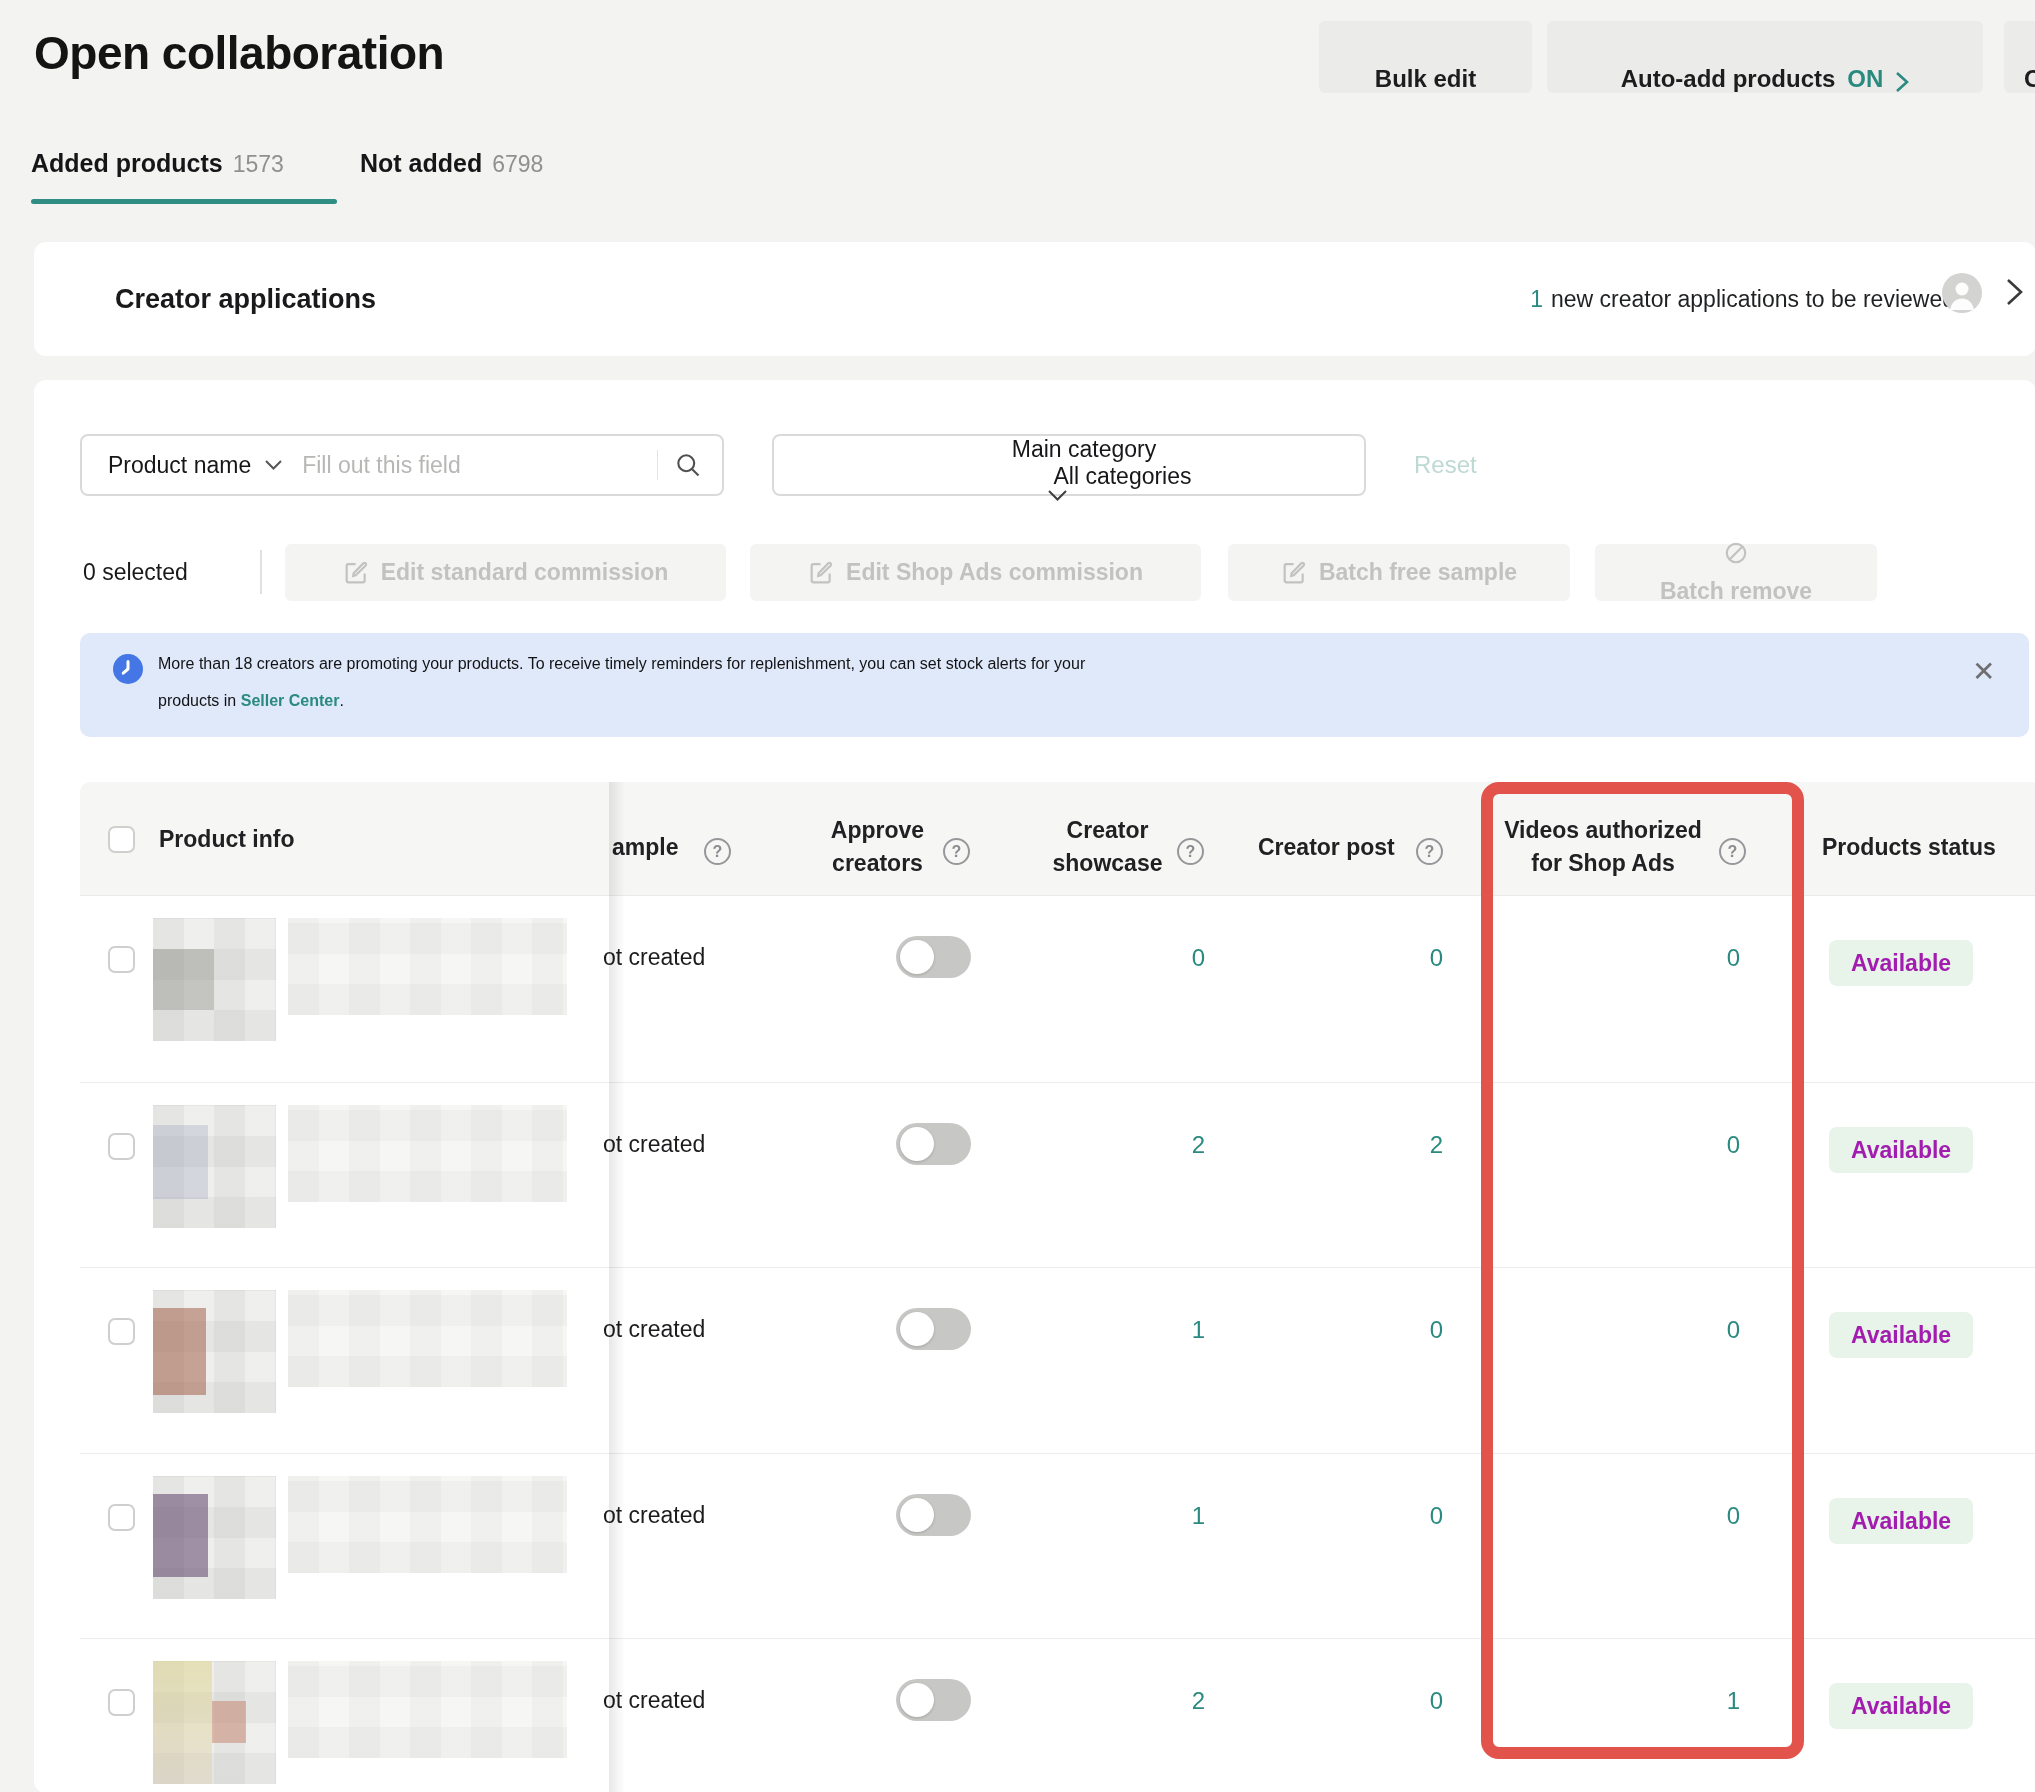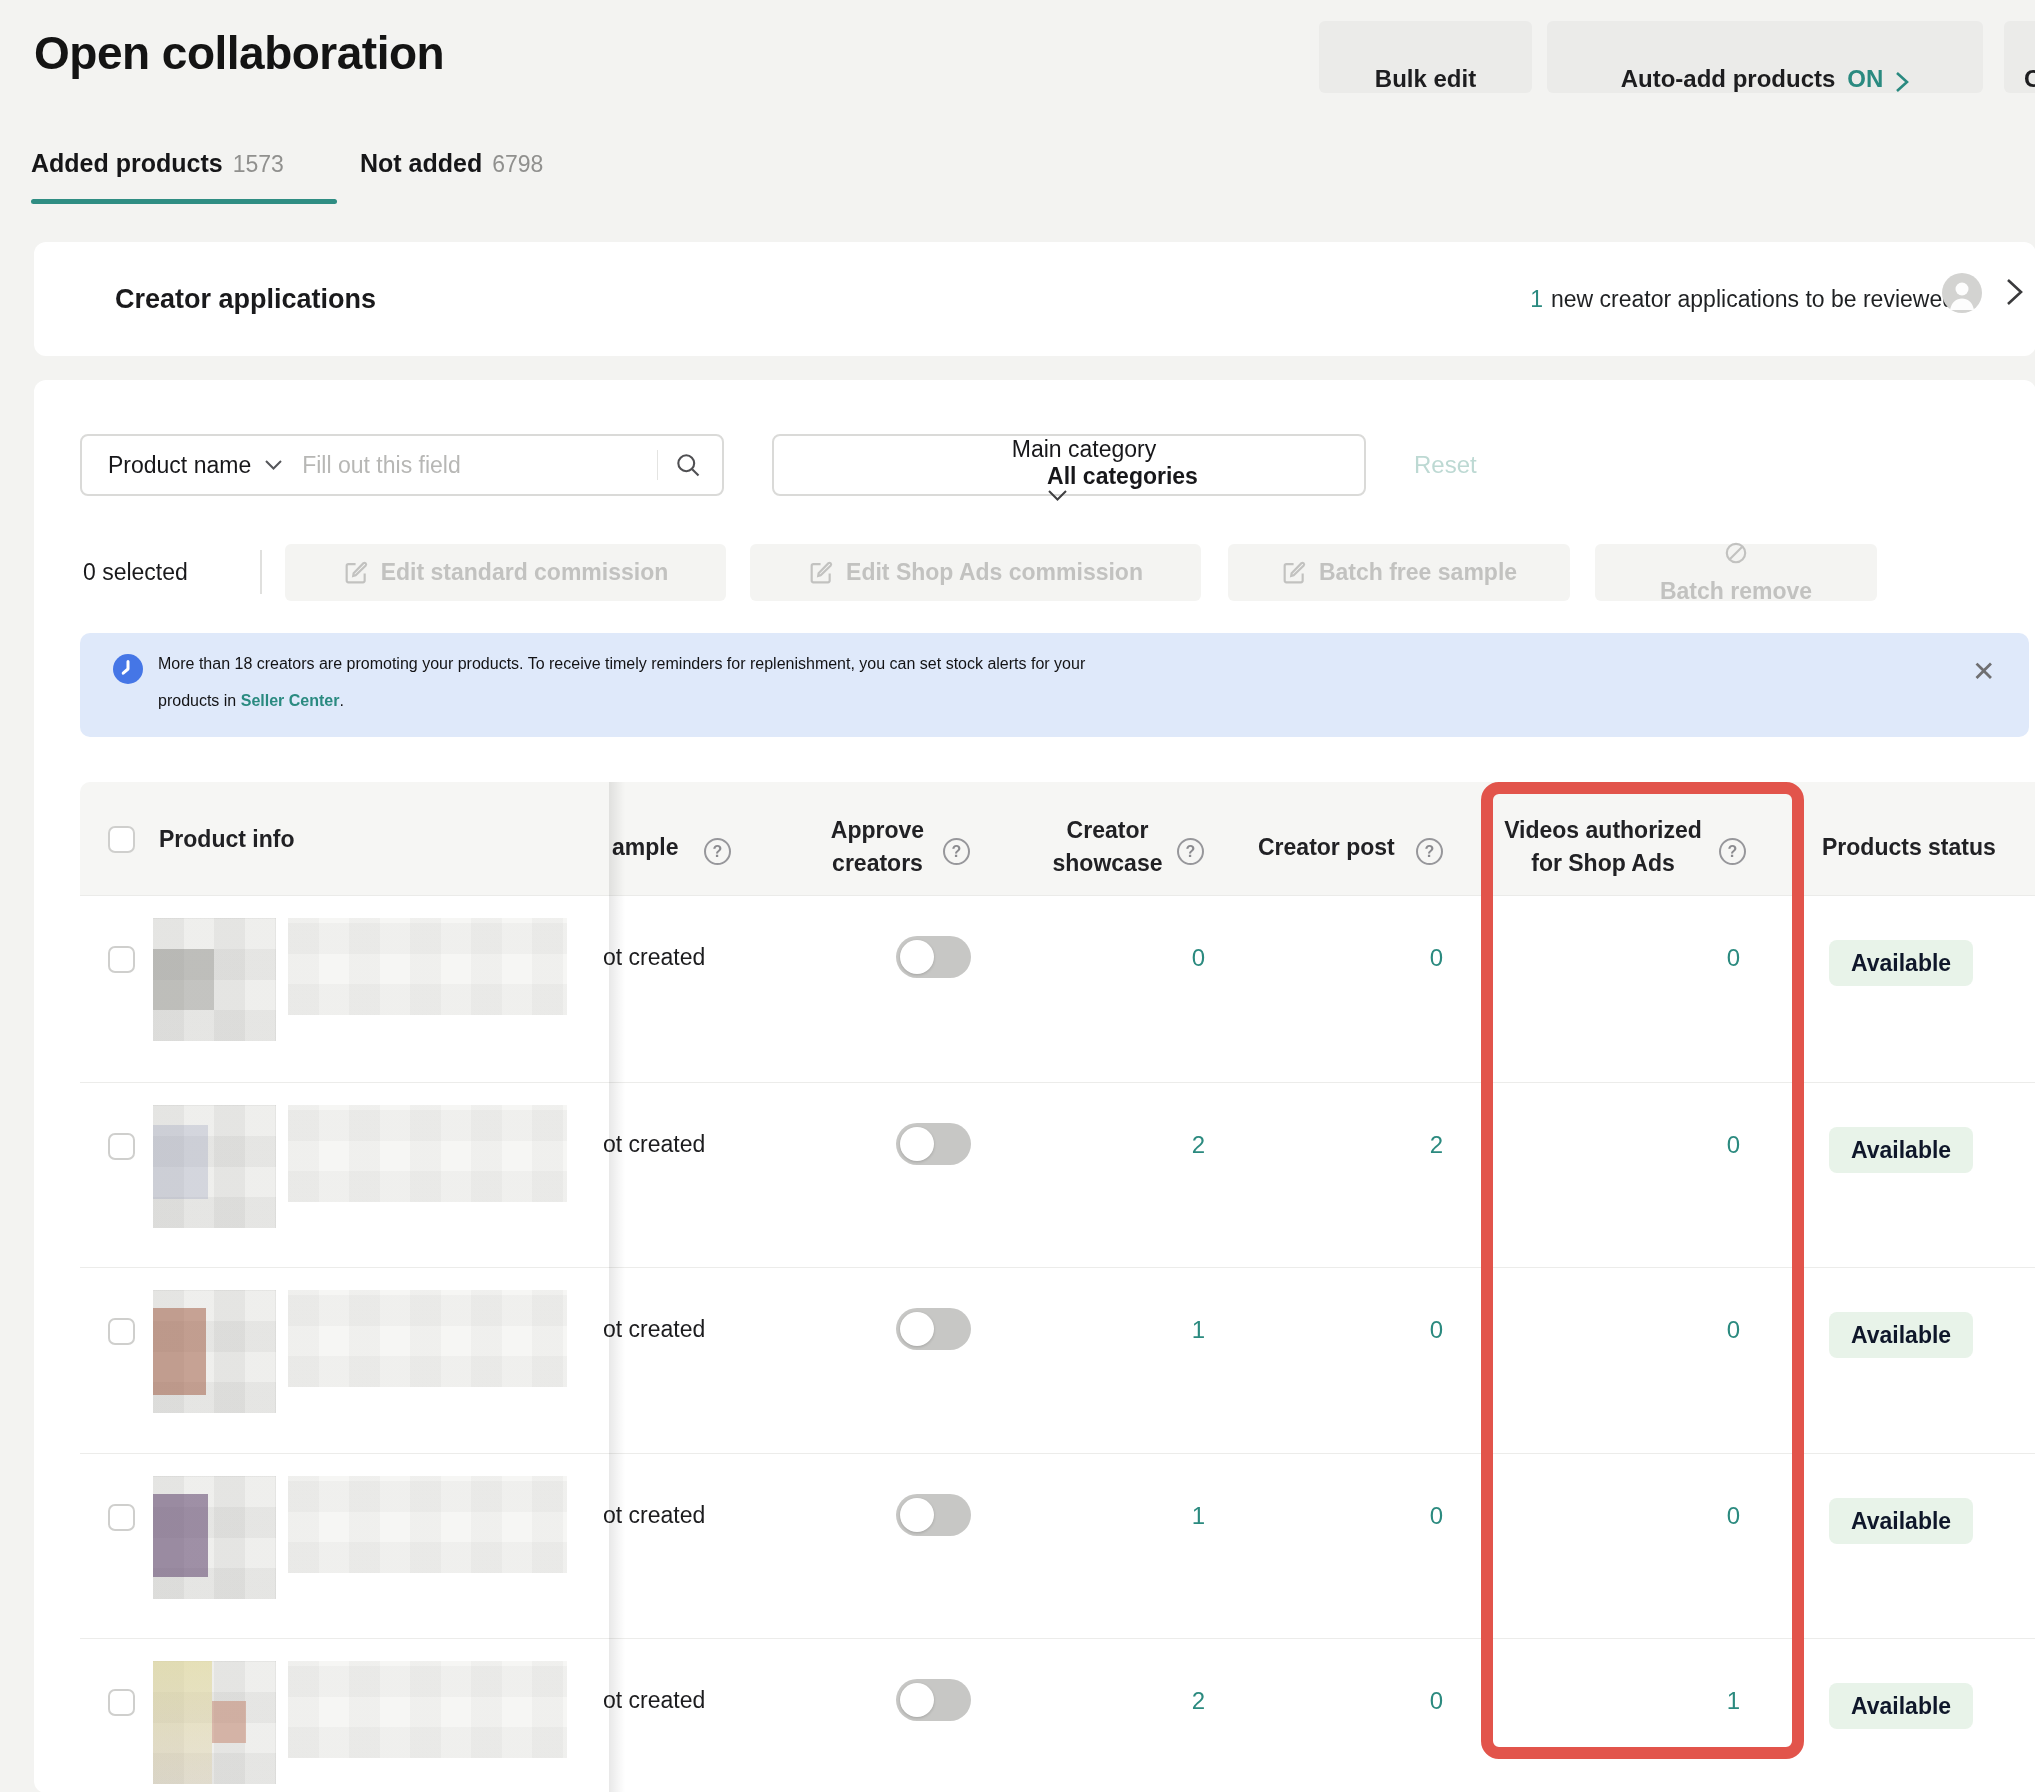--- a/index.html
+++ b/index.html
@@ -38,21 +38,21 @@
   .fb1 { left:80px; width:644px; }
   .fb2 { left:772px; width:594px;flex-direction:column; }
   .ftext { font-size:23px; color:#17171a; }
   .fb1 .ftext { margin-left:26px; }
   .fb1 .chev { margin-left:14px; }
   .search-input { flex:1; margin-left:20px; border:none; outline:none; background:transparent; font-size:23px; color:#1c1c1e; font-family:inherit; min-width:0; }
   .search-input::placeholder { color:#b7b7b5; }
   .vdiv { width:1px; height:30px; background:#e4e4e2; margin-right:16px; }
   .fb1 .sicon { margin-right:20px; display:flex; }
   .fb2 .ftext.lab { margin-left:30px; }
-  .fb2 .ftext.val { margin-left:107px;font-weight:bold; }
+  .fb2 .ftext.val { margin-left:107px; }
   .fb2 .spacer { flex:1; }
   .fb2 .chev { margin-right:24px; }
   .reset { position:absolute; left:1414px; top:434px; line-height:62px; font-size:24px; font-weight:500; color:#bdd9d3; cursor:pointer; }
 
   
   .selected-txt { position:absolute; left:83px; top:544px; line-height:57px; font-size:23px; color:#19191b; }
   .sel-div { position:absolute; left:260px; top:550px; width:2px; height:44px; background:#e0e0de; }
   .abtn { position:absolute; top:544px; height:57px; background:#f4f4f2; border-radius:6px; color:#c2c2c0; font-size:23px; font-weight:600; display:flex; align-items:center; justify-content:center; gap:12px; cursor:default; }
   .ab1 { left:285px; width:441px; } .ab2 { left:750px; width:451px; } .ab3 { left:1228px; width:342px; } .ab4 { left:1595px; width:282px;flex-direction:column; }
   .abtn svg { flex:0 0 auto; }
@@ -98,21 +98,21 @@
   .tblur { position:absolute; left:208px; top:22px; width:279px; height:97px;
     background:
       repeating-linear-gradient(90deg, rgba(120,120,118,0.05) 0 31px, rgba(120,120,118,0) 31px 61px),
       repeating-linear-gradient(0deg, rgba(120,120,118,0.05) 0 31px, rgba(255,255,255,0) 31px 61px),
       #f6f6f4; }
   .sample-txt { position:absolute; left:523px; top:46px; font-size:23px; line-height:30px; color:#1c1c1e; }
   .toggle { position:absolute; left:816px; top:40px; width:75px; height:42px; border-radius:21px; background:#c7c7c5; cursor:pointer; }
   .toggle .knob { position:absolute; left:4px; top:4px; width:34px; height:34px; border-radius:50%; background:#fff; box-shadow:0 1px 3px rgba(0,0,0,0.18); }
   .num { position:absolute; top:47px; width:149px; text-align:right; font-size:24px; font-weight:500; color:#2b8a7f; line-height:30px; cursor:pointer; }
   .num.n1 { left:976px; } .num.n2 { left:1214px; } .num.n3 { left:1511px; }
-  .badge { position:absolute; left:1749px; top:44px; height:46px; line-height:46px; padding:0 22px; border-radius:8px; background:#e8f3e9; color:#0f172a; font-size:23px; font-weight:600; }
+  .badge { position:absolute; left:1749px; top:44px; height:46px; line-height:46px; padding:0 22px; border-radius:8px; background:#e8f3e9; color:#a21caf; font-size:23px; font-weight:600; }
 
   .frozen-shadow { position:absolute; left:609px; top:782px; width:16px; height:1011px; background:linear-gradient(to right, rgba(0,0,0,0.09), rgba(0,0,0,0)); pointer-events:none; z-index:5; }
   .redbox { position:absolute; left:1481px; top:782px; width:323px; height:977px; border:12px solid #e2544b; border-radius:18px; pointer-events:none; z-index:6; }
 
   .chev svg, .sicon svg { display:block; }
 </style>
 </head>
 <body>
 
 <div class="page">

